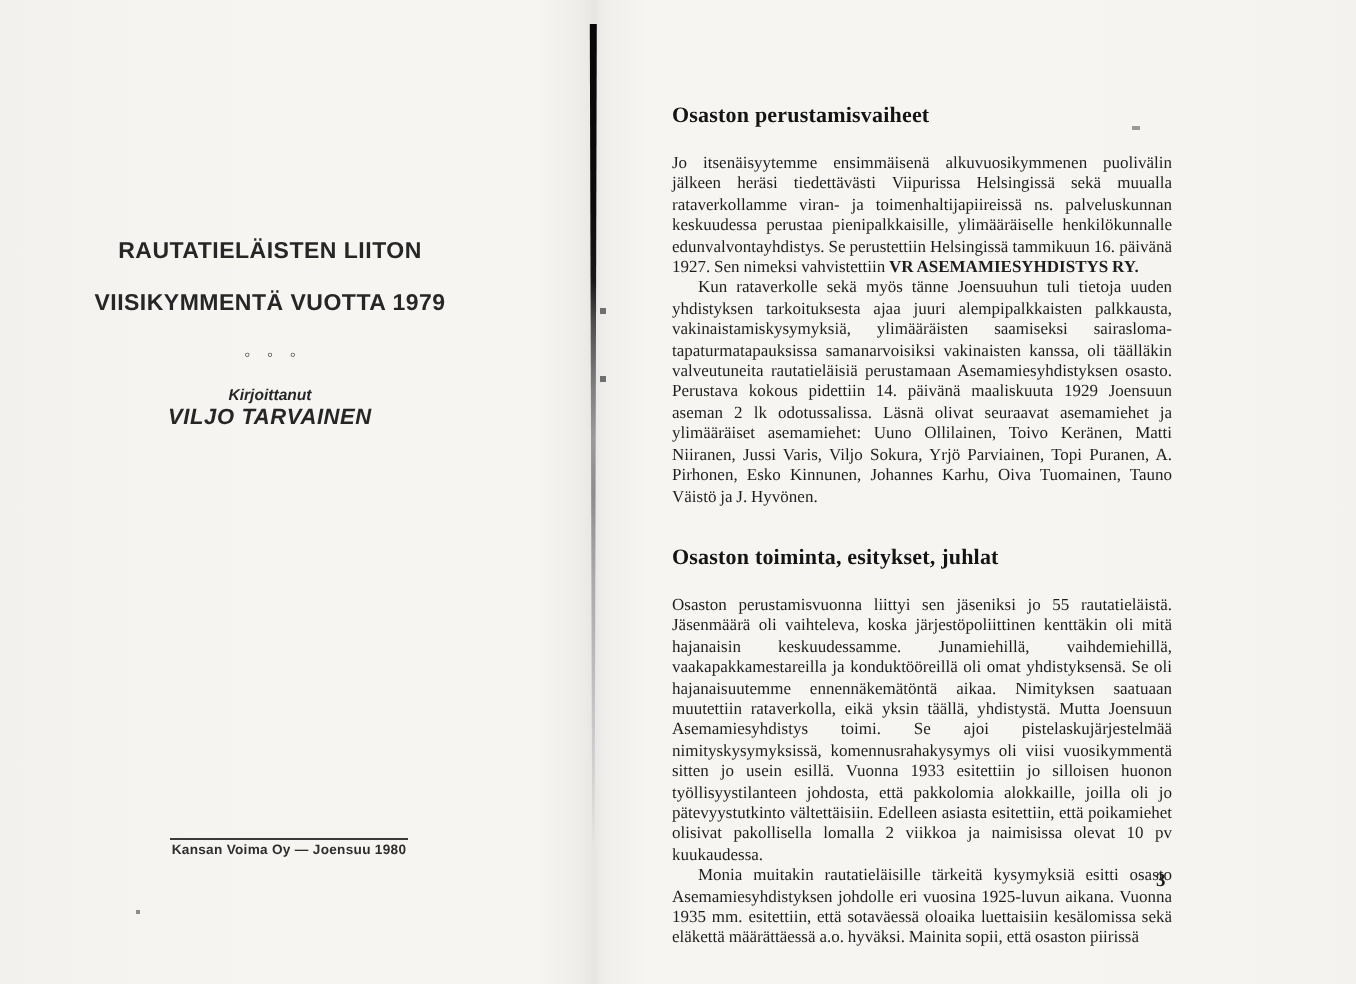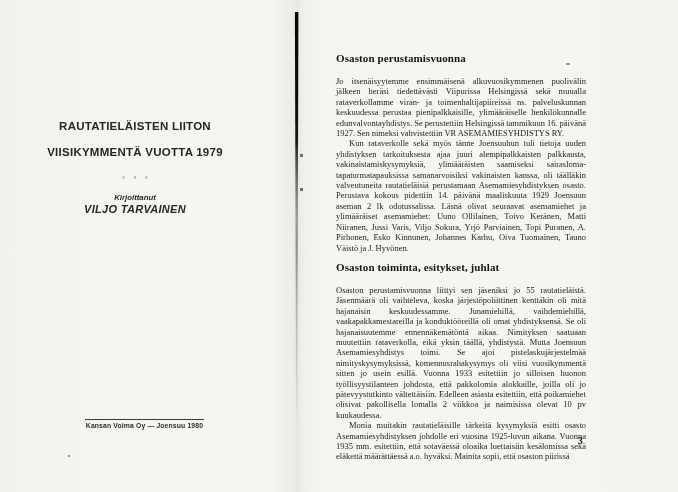--- a/index.html
+++ b/index.html
@@ -56,27 +56,27 @@
   .speck-b { left: 300px; top: 188px; width: 3px; height: 3px; }
   .speck-c { left: 566px; top: 63px;  width: 4px; height: 2px; background: #9a9a9a; }
   .speck-d { left: 68px;  top: 455px; width: 2px; height: 2px; background: #8d8d8d; }
 
   
   .page-right { position: absolute; left: 336px; top: 52px; width: 250px; }
   .section-heading {
     font-size: 11px; font-weight: bold; color: #141414;
     margin: 0 0 12px 0; letter-spacing: 0.1px;
   }
-  .section-heading.second { margin-top: 8px; }
+  .section-heading.second { margin-top: 20px; }
   .body-par {
     font-size: 8.5px; line-height: 10.4px; margin: 0;
     text-align: justify; word-spacing: -0.2px; color: #1e1e1e;
   }
   .body-par.indent { text-indent: 13px; }
-  .bold-inline { font-weight: normal; }
+  .bold-inline { font-weight: bold; }
   .page-number {
     position: absolute; left: 578px; top: 436px;
     font-size: 9.5px; font-weight: bold; color: #1a1a1a;
     font-family: "Liberation Serif", serif;
   }
 </style>
 </head>
 <body>
 
 <div class="scan">
@@ -102,21 +102,21 @@
   </div>
 
   <div class="spine-glow"></div>
   <div class="spine-line"></div>
   <div class="speck speck-a"></div>
   <div class="speck speck-b"></div>
   <div class="speck speck-c"></div>
   <div class="speck speck-d"></div>
 
   <div class="page-right">
-    <h2 class="section-heading">Osaston perustamisvuonna</h2>
+    <h2 class="section-heading">Osaston perustamisvaiheet</h2>
     <p class="body-par"><span>Jo itsenäisyytemme ensimmäisenä alkuvuosikymmenen puolivälin jälkeen heräsi tiedettävästi Viipurissa Helsingissä sekä muualla rataverkollamme viran- ja toimenhaltijapiireissä ns. palveluskunnan keskuudessa perustaa pienipalkkaisille, ylimääräiselle henkilökunnalle edunvalvontayhdistys. Se perustettiin Helsingissä tammikuun 16. päivänä 1927. Sen nimeksi vahvistettiin </span><span class="bold-inline">VR ASEMAMIESYHDISTYS RY.</span></p>
     <p class="body-par indent">Kun rataverkolle sekä myös tänne Joensuuhun tuli tietoja uuden yhdistyksen tarkoituksesta ajaa juuri alempipalkkaisten palkkausta, vakinaistamiskysymyksiä, ylimääräisten saamiseksi sairasloma-tapaturmatapauksissa samanarvoisiksi vakinaisten kanssa, oli täälläkin valveutuneita rautatieläisiä perustamaan Asemamiesyhdistyksen osasto. Perustava kokous pidettiin 14. päivänä maaliskuuta 1929 Joensuun aseman 2 lk odotussalissa. Läsnä olivat seuraavat asemamiehet ja ylimääräiset asemamiehet: Uuno Ollilainen, Toivo Keränen, Matti Niiranen, Jussi Varis, Viljo Sokura, Yrjö Parviainen, Topi Puranen, A. Pirhonen, Esko Kinnunen, Johannes Karhu, Oiva Tuomainen, Tauno Väistö ja J. Hyvönen.</p>
 
     <h2 class="section-heading second">Osaston toiminta, esitykset, juhlat</h2>
     <p class="body-par">Osaston perustamisvuonna liittyi sen jäseniksi jo 55 rautatieläistä. Jäsenmäärä oli vaihteleva, koska järjestöpoliittinen kenttäkin oli mitä hajanaisin keskuudessamme. Junamiehillä, vaihdemiehillä, vaakapakkamestareilla ja konduktööreillä oli omat yhdistyksensä. Se oli hajanaisuutemme ennennäkemätöntä aikaa. Nimityksen saatuaan muutettiin rataverkolla, eikä yksin täällä, yhdistystä. Mutta Joensuun Asemamiesyhdistys toimi. Se ajoi pistelaskujärjestelmää nimityskysymyksissä, komennusrahakysymys oli viisi vuosikymmentä sitten jo usein esillä. Vuonna 1933 esitettiin jo silloisen huonon työllisyystilanteen johdosta, että pakkolomia alokkaille, joilla oli jo pätevyystutkinto vältettäisiin. Edelleen asiasta esitettiin, että poikamiehet olisivat pakollisella lomalla 2 viikkoa ja naimisissa olevat 10 pv kuukaudessa.</p>
     <p class="body-par indent">Monia muitakin rautatieläisille tärkeitä kysymyksiä esitti osasto Asemamiesyhdistyksen johdolle eri vuosina 1925-luvun aikana. Vuonna 1935 mm. esitettiin, että sotaväessä oloaika luettaisiin kesälomissa sekä eläkettä määrättäessä a.o. hyväksi. Mainita sopii, että osaston piirissä</p>
   </div>
 
   <div class="page-number">3</div>
 </div>

